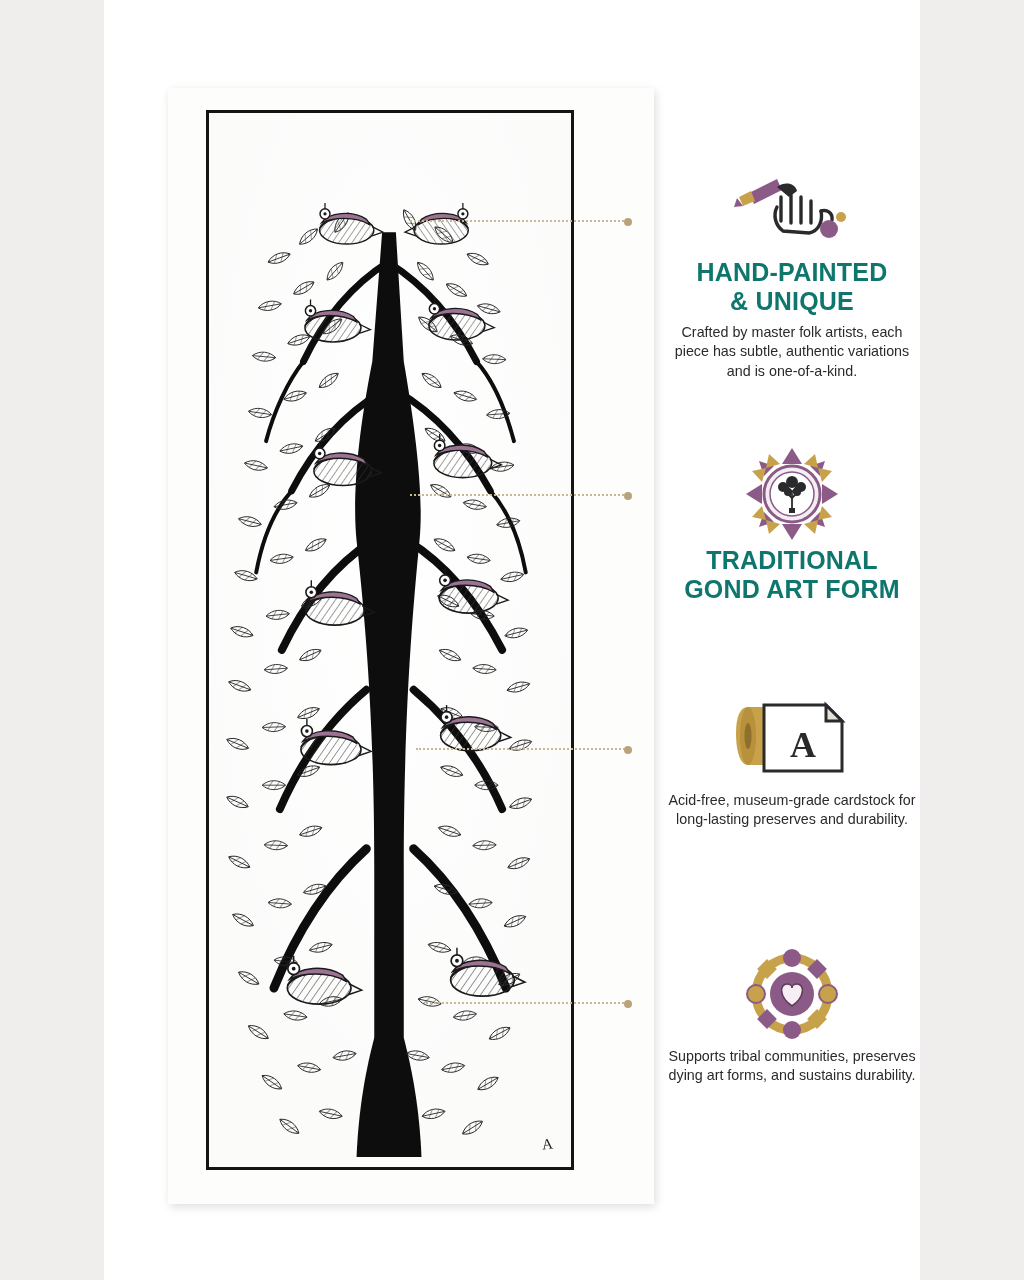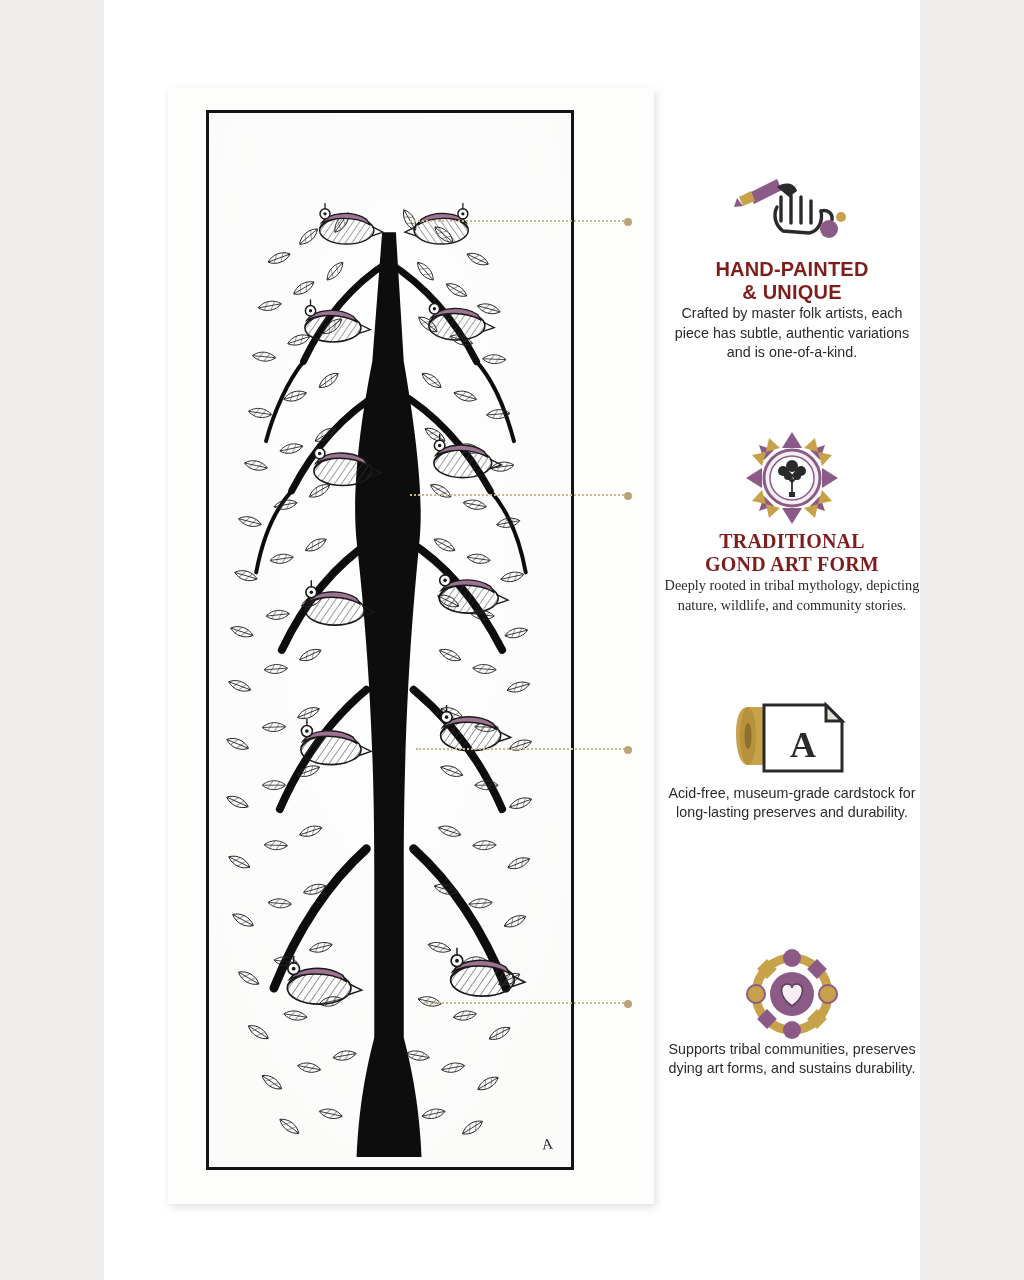--- a/index.html
+++ b/index.html
@@ -57,29 +57,30 @@
   .feature {
     position: absolute;
     left: 0; width: 256px;
     text-align: center;
   }
   .feature .icon-wrap {
     height: 92px;
     display: flex; align-items: center; justify-content: center;
   }
   .feature h3 {
-    font-size: 20px;
+    font-size: 25px;
     line-height: 1.16;
     font-weight: bold;
     letter-spacing: 0.2px;
-    color: #7f1d1d;
+    color: #0f766e;
     margin-top: 6px;
     text-transform: uppercase;
   }
   .feature p {
+    margin-top: 7px;
     font-size: 14.3px;
     line-height: 1.35;
     color: #2a2a2c;
   }
 
   
   .connector {
     position: absolute;
     height: 2px;
     border-top: 2px dotted #c9b693;
@@ -315,21 +316,21 @@
             <circle cx="108" cy="54" r="5" fill="#c7a24a"></circle>
           </svg>
         </div>
         <h3>
           <span>HAND-PAINTED</span><br>
           <span>&amp; UNIQUE</span>
         </h3>
         <p>Crafted by master folk artists, each piece has subtle, authentic variations and is one-of-a-kind.</p>
       </div>
 
-      <div class="feature" style="top:312px;font-family:Liberation Serif, serif;">
+      <div class="feature" style="top:328px;">
         <div class="icon-wrap">
           <svg width="120" height="92" viewBox="0 0 120 92">
             <g transform="translate(60,46)">
               <g fill="#8c5a86">
                 <path d="M0,-46 L10,-30 L-10,-30 Z"></path>
                 <path d="M0,46 L10,30 L-10,30 Z"></path>
                 <path d="M-46,0 L-30,10 L-30,-10 Z"></path>
                 <path d="M46,0 L30,10 L30,-10 Z"></path>
                 <path d="M-33,-33 L-18,-28 L-28,-18 Z"></path>
                 <path d="M33,-33 L28,-18 L18,-28 Z"></path>
@@ -363,21 +364,20 @@
                 <circle cx="5" cy="-2" r="4"></circle>
               </g>
               <rect x="-3" y="14" width="6" height="5" fill="#2a2a2c"></rect>
             </g>
           </svg>
         </div>
         <h3>
           <span>TRADITIONAL</span><br>
           <span>GOND ART FORM</span>
         </h3>
-        <p>Deeply rooted in tribal mythology, depicting nature, wildlife, and community stories.</p>
       </div>
 
       <div class="feature" style="top:572px;">
         <div class="icon-wrap">
           <svg width="116" height="86" viewBox="0 0 116 86">
             <path d="M14,12 C6,12 2,22 2,38 C2,56 6,70 14,70 L30,70 L30,12 Z" fill="#c7a24a"></path>
             <ellipse cx="14" cy="41" rx="8" ry="29" fill="#b8913c"></ellipse>
             <ellipse cx="14" cy="41" rx="3.5" ry="13" fill="#8f6f2c"></ellipse>
             <path d="M30,10 L92,10 L108,26 L108,76 L30,76 Z" fill="#ffffff" stroke="#2a2a2c" stroke-width="3"></path>
             <path d="M92,10 L92,26 L108,26 Z" fill="#e6e2da" stroke="#2a2a2c" stroke-width="3"></path>

